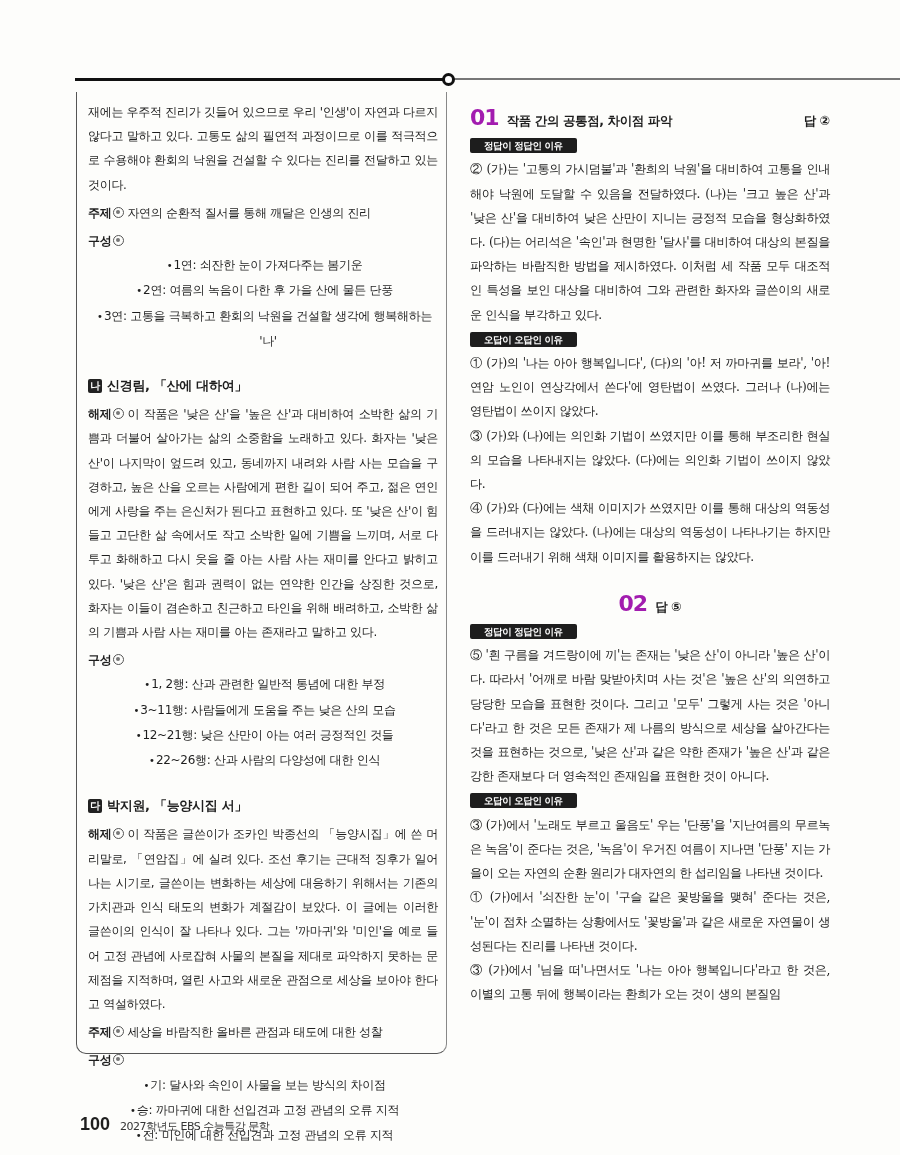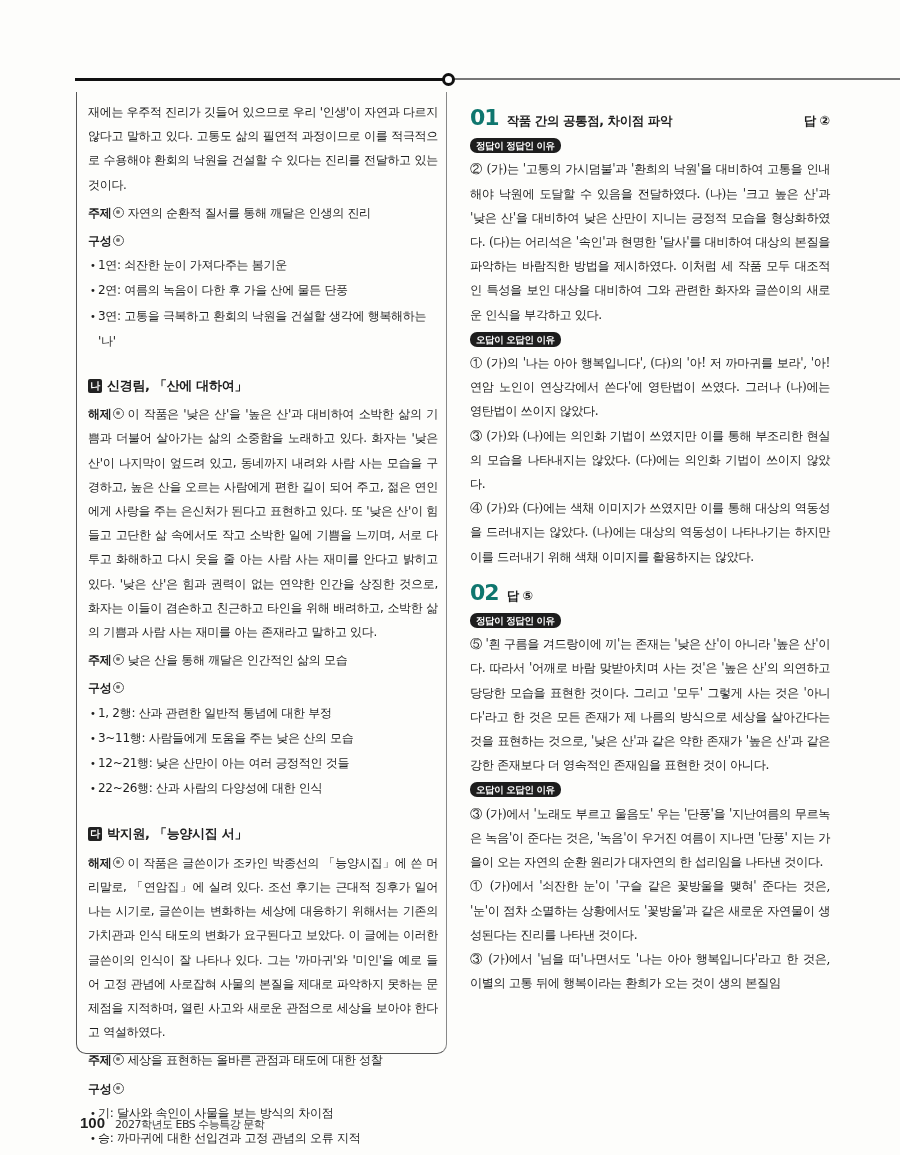--- a/index.html
+++ b/index.html
@@ -15,38 +15,38 @@
     position: absolute; left: 76px; top: 92px; width: 371px; height: 962px;
     border-left: 1.5px solid #555; border-right: 1.5px solid #888; border-bottom: 1.5px solid #555;
     border-radius: 0 0 10px 10px;
   }
   .left-col { position: absolute; left: 88px; top: 100px; width: 350px; font-size: 12px; line-height: 24.2px; letter-spacing: -0.3px; }
   .left-col p { text-align: justify; }
   .left-col .label-line { margin-top: 4px; }
   .left-col .kw { font-weight: bold; }
   .left-col .ico { display: inline-block; width: 11px; height: 11px; border-radius: 50%; border: 1.5px solid #555; vertical-align: -1px; margin: 0 3px 0 2px; position: relative; }
   .left-col .ico::after { content: ""; position: absolute; left: 2px; top: 2px; width: 4px; height: 4px; border-radius: 50%; background: #777; }
-  .left-col ul { list-style: none; }
+  .left-col ul { list-style: none; text-align: center; }
   .left-col li { padding-left: 10px; text-indent: -8px; }
   .left-col li::before { content: "•"; display: inline-block; width: 8px; text-indent: 0; font-size: 10px; }
   .work-title { font-size: 13px; font-weight: bold; margin-top: 21px; }
   .badge { display: inline-block; width: 14px; height: 14px; background: #222; color: #fff; font-size: 10px; line-height: 14px; text-align: center; border-radius: 2px; margin-right: 5px; vertical-align: 1px; }
 
   
   .right-col { position: absolute; left: 470px; top: 106px; width: 360px; font-family: "DejaVu Serif", "Liberation Serif", serif; font-size: 12.2px; line-height: 24.2px; letter-spacing: -0.4px; }
   .right-col p { text-align: justify; }
   .q-head { display: flex; align-items: baseline; font-family: "DejaVu Sans", "Liberation Sans", sans-serif; }
-  .q-num { font-size: 22px; font-weight: bold; letter-spacing: -1px; margin-right: 8px; color: #0f766e; }
+  .q-num { font-size: 22px; font-weight: bold; letter-spacing: -1px; margin-right: 8px; color: #a21caf; }
   .q-title { font-size: 12.5px; font-weight: bold; flex: 1; }
   .q-answer { font-size: 12.5px; font-weight: bold; }
-  .tag { display: inline-block; background: #1d1d1d; color: #fff; font-family: "DejaVu Sans", sans-serif; font-size: 9.5px; font-weight: bold; line-height: 15px; padding: 0 6px; border-radius: 7px; margin: 2px 0 0 0; }
-  .q2 { margin-top: 12px; }
+  .tag { display: inline-block; background: #1d1d1d; color: #fff; font-family: "DejaVu Sans", sans-serif; font-size: 9.5px; font-weight: bold; line-height: 15px; padding: 0 14px; border-radius: 2px; margin: 2px 0 0 0; }
+  .q2 { margin-top: 23px; justify-content: center; }
 
   .footer { position: absolute; left: 80px; top: 1114px; display: flex; align-items: baseline; }
-  .page-num { font-size: 15px; font-weight: bold; margin-right: 10px; font-family: "Liberation Sans", sans-serif; }
+  .page-num { font-size: 18px; font-weight: bold; margin-right: 10px; font-family: "Liberation Sans", sans-serif; }
   .book-title { font-size: 11px; color: #333; letter-spacing: -0.5px; }
 </style>
 </head>
 <body>
 
 <div class="top-rule-left"></div>
 <div class="top-rule-right"></div>
 <div class="top-rule-knob"></div>
 
 <div class="left-box"></div>
@@ -66,40 +66,37 @@
     <li>3연: 고통을 극복하고 환회의 낙원을 건설할 생각에 행복해하는 '나'</li>
   </ul>
 
   <p class="work-title">
     <span class="badge">나</span><span>신경림, 「산에 대하여」</span>
   </p>
   <p class="label-line">
     <span class="kw">해제</span><span class="ico"></span><span>이 작품은 '낮은 산'을 '높은 산'과 대비하여 소박한 삶의 기쁨과 더불어 살아가는 삶의 소중함을 노래하고 있다. 화자는 '낮은 산'이 나지막이 엎드려 있고, 동네까지 내려와 사람 사는 모습을 구경하고, 높은 산을 오르는 사람에게 편한 길이 되어 주고, 젊은 연인에게 사랑을 주는 은신처가 된다고 표현하고 있다. 또 '낮은 산'이 힘들고 고단한 삶 속에서도 작고 소박한 일에 기쁨을 느끼며, 서로 다투고 화해하고 다시 웃을 줄 아는 사람 사는 재미를 안다고 밝히고 있다. '낮은 산'은 힘과 권력이 없는 연약한 인간을 상징한 것으로, 화자는 이들이 겸손하고 친근하고 타인을 위해 배려하고, 소박한 삶의 기쁨과 사람 사는 재미를 아는 존재라고 말하고 있다.</span>
   </p>
   <p class="label-line">
-    <span class="kw">주제</span><span class="ico"></span><span>낮은 산을 통해 깨달은 인간적인 삶의 모습</span>
-  </p>
-  <p class="label-line">
     <span class="kw">구성</span><span class="ico"></span>
   </p>
   <ul>
     <li>1, 2행: 산과 관련한 일반적 통념에 대한 부정</li>
     <li>3~11행: 사람들에게 도움을 주는 낮은 산의 모습</li>
     <li>12~21행: 낮은 산만이 아는 여러 긍정적인 것들</li>
     <li>22~26행: 산과 사람의 다양성에 대한 인식</li>
   </ul>
 
   <p class="work-title">
     <span class="badge">다</span><span>박지원, 「능양시집 서」</span>
   </p>
   <p class="label-line">
-    <span class="kw">해제</span><span class="ico"></span><span>이 작품은 글쓴이가 조카인 박종선의 「능양시집」에 쓴 머리말로, 「연암집」에 실려 있다. 조선 후기는 근대적 징후가 일어나는 시기로, 글쓴이는 변화하는 세상에 대응하기 위해서는 기존의 가치관과 인식 태도의 변화가 요구된다고 보았다. 이 글에는 이러한 글쓴이의 인식이 잘 나타나 있다. 그는 '까마귀'와 '미인'을 예로 들어 고정 관념에 사로잡혀 사물의 본질을 제대로 파악하지 못하는 문제점을 지적하며, 열린 사고와 새로운 관점으로 세상을 보아야 한다고 역설하였다.</span>
+    <span class="kw">해제</span><span class="ico"></span><span>이 작품은 글쓴이가 조카인 박종선의 「능양시집」에 쓴 머리말로, 「연암집」에 실려 있다. 조선 후기는 근대적 징후가 일어나는 시기로, 글쓴이는 변화하는 세상에 대응하기 위해서는 기존의 가치관과 인식 태도의 변화가 계절감이 보았다. 이 글에는 이러한 글쓴이의 인식이 잘 나타나 있다. 그는 '까마귀'와 '미인'을 예로 들어 고정 관념에 사로잡혀 사물의 본질을 제대로 파악하지 못하는 문제점을 지적하며, 열린 사고와 새로운 관점으로 세상을 보아야 한다고 역설하였다.</span>
   </p>
   <p class="label-line">
-    <span class="kw">주제</span><span class="ico"></span><span>세상을 표현하는 올바른 관점과 태도에 대한 성찰</span>
+    <span class="kw">주제</span><span class="ico"></span><span>세상을 바람직한 올바른 관점과 태도에 대한 성찰</span>
   </p>
   <p class="label-line">
     <span class="kw">구성</span><span class="ico"></span>
   </p>
   <ul>
     <li>기: 달사와 속인이 사물을 보는 방식의 차이점</li>
     <li>승: 까마귀에 대한 선입견과 고정 관념의 오류 지적</li>
     <li>전: 미인에 대한 선입견과 고정 관념의 오류 지적</li>
     <li>결: 사물을 바르게 인식하지 못하는 이들에 대한 탄식</li>
   </ul>

